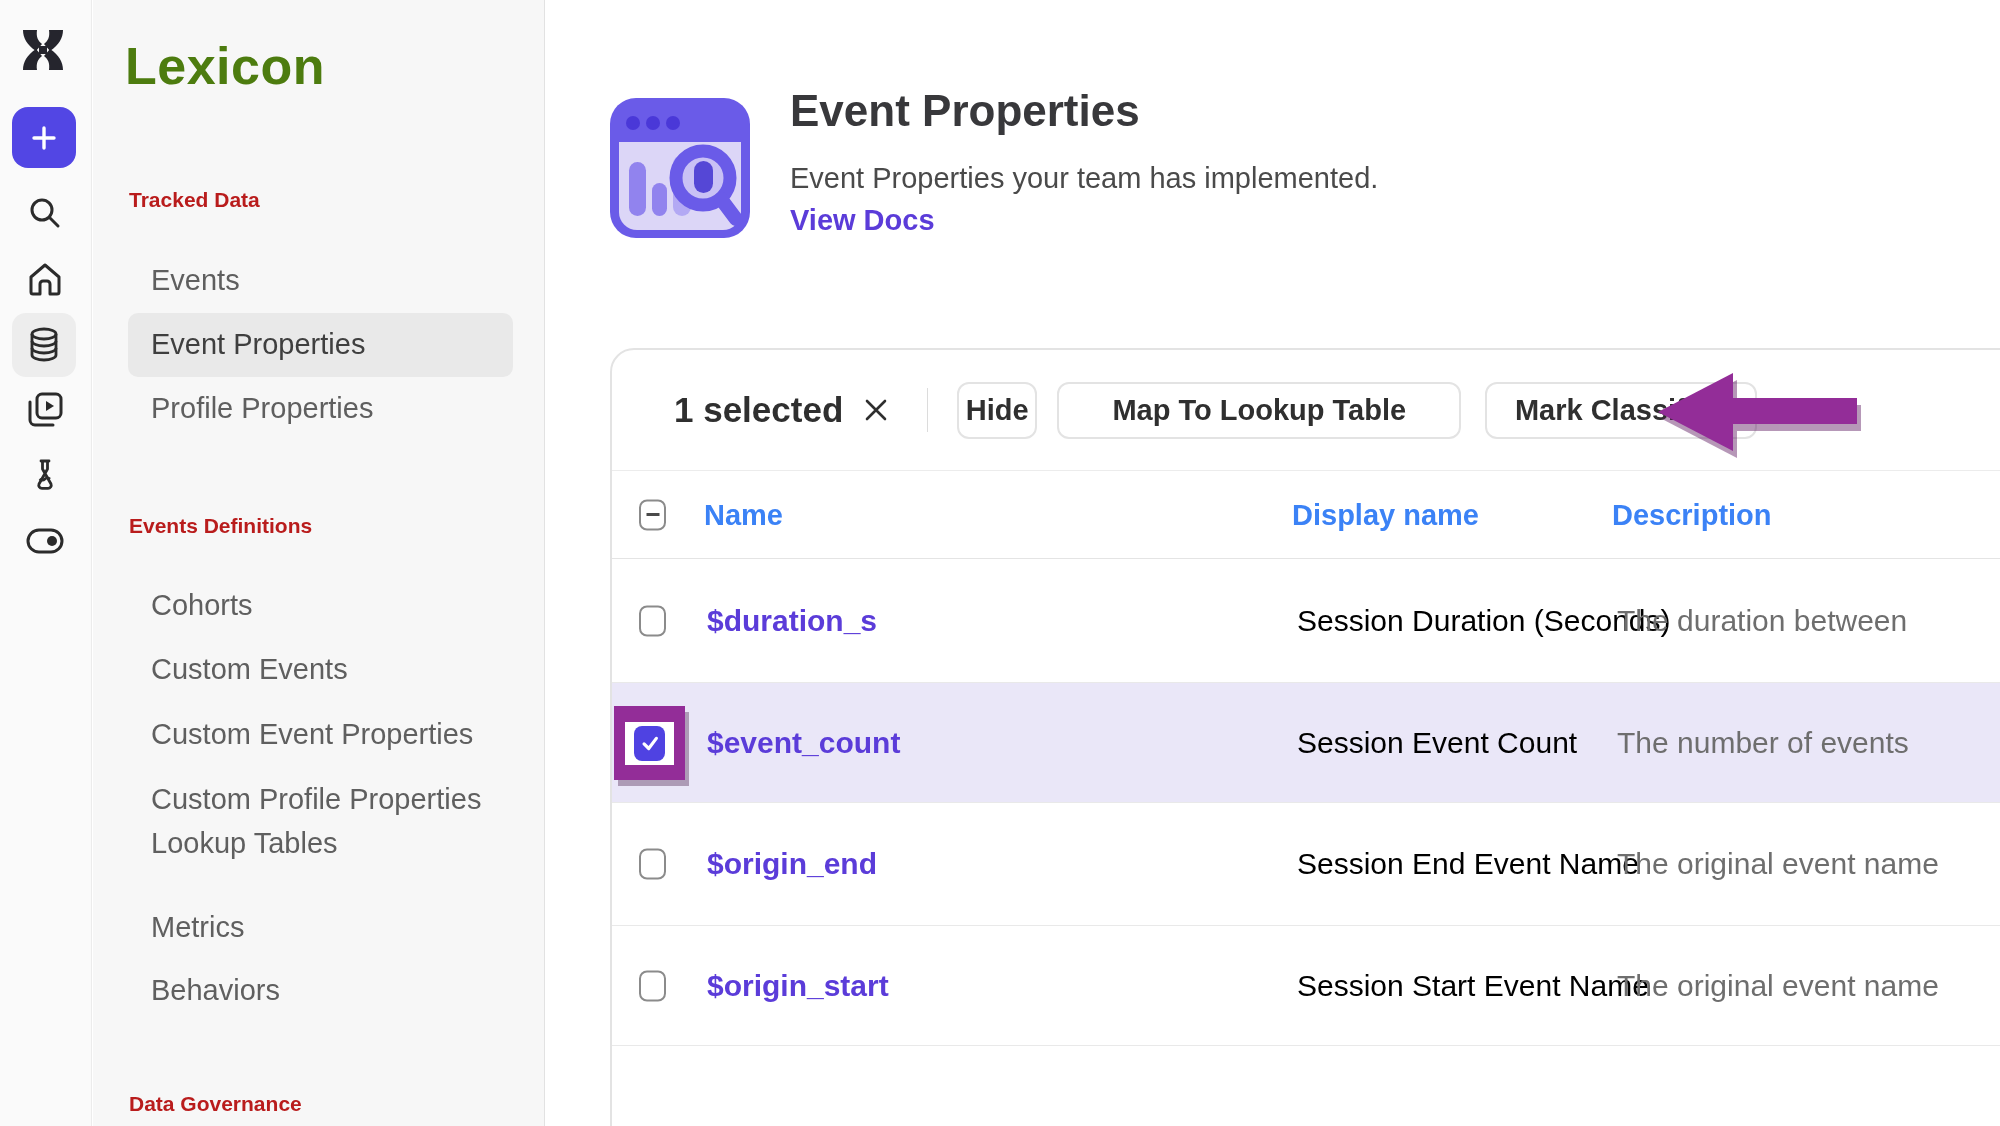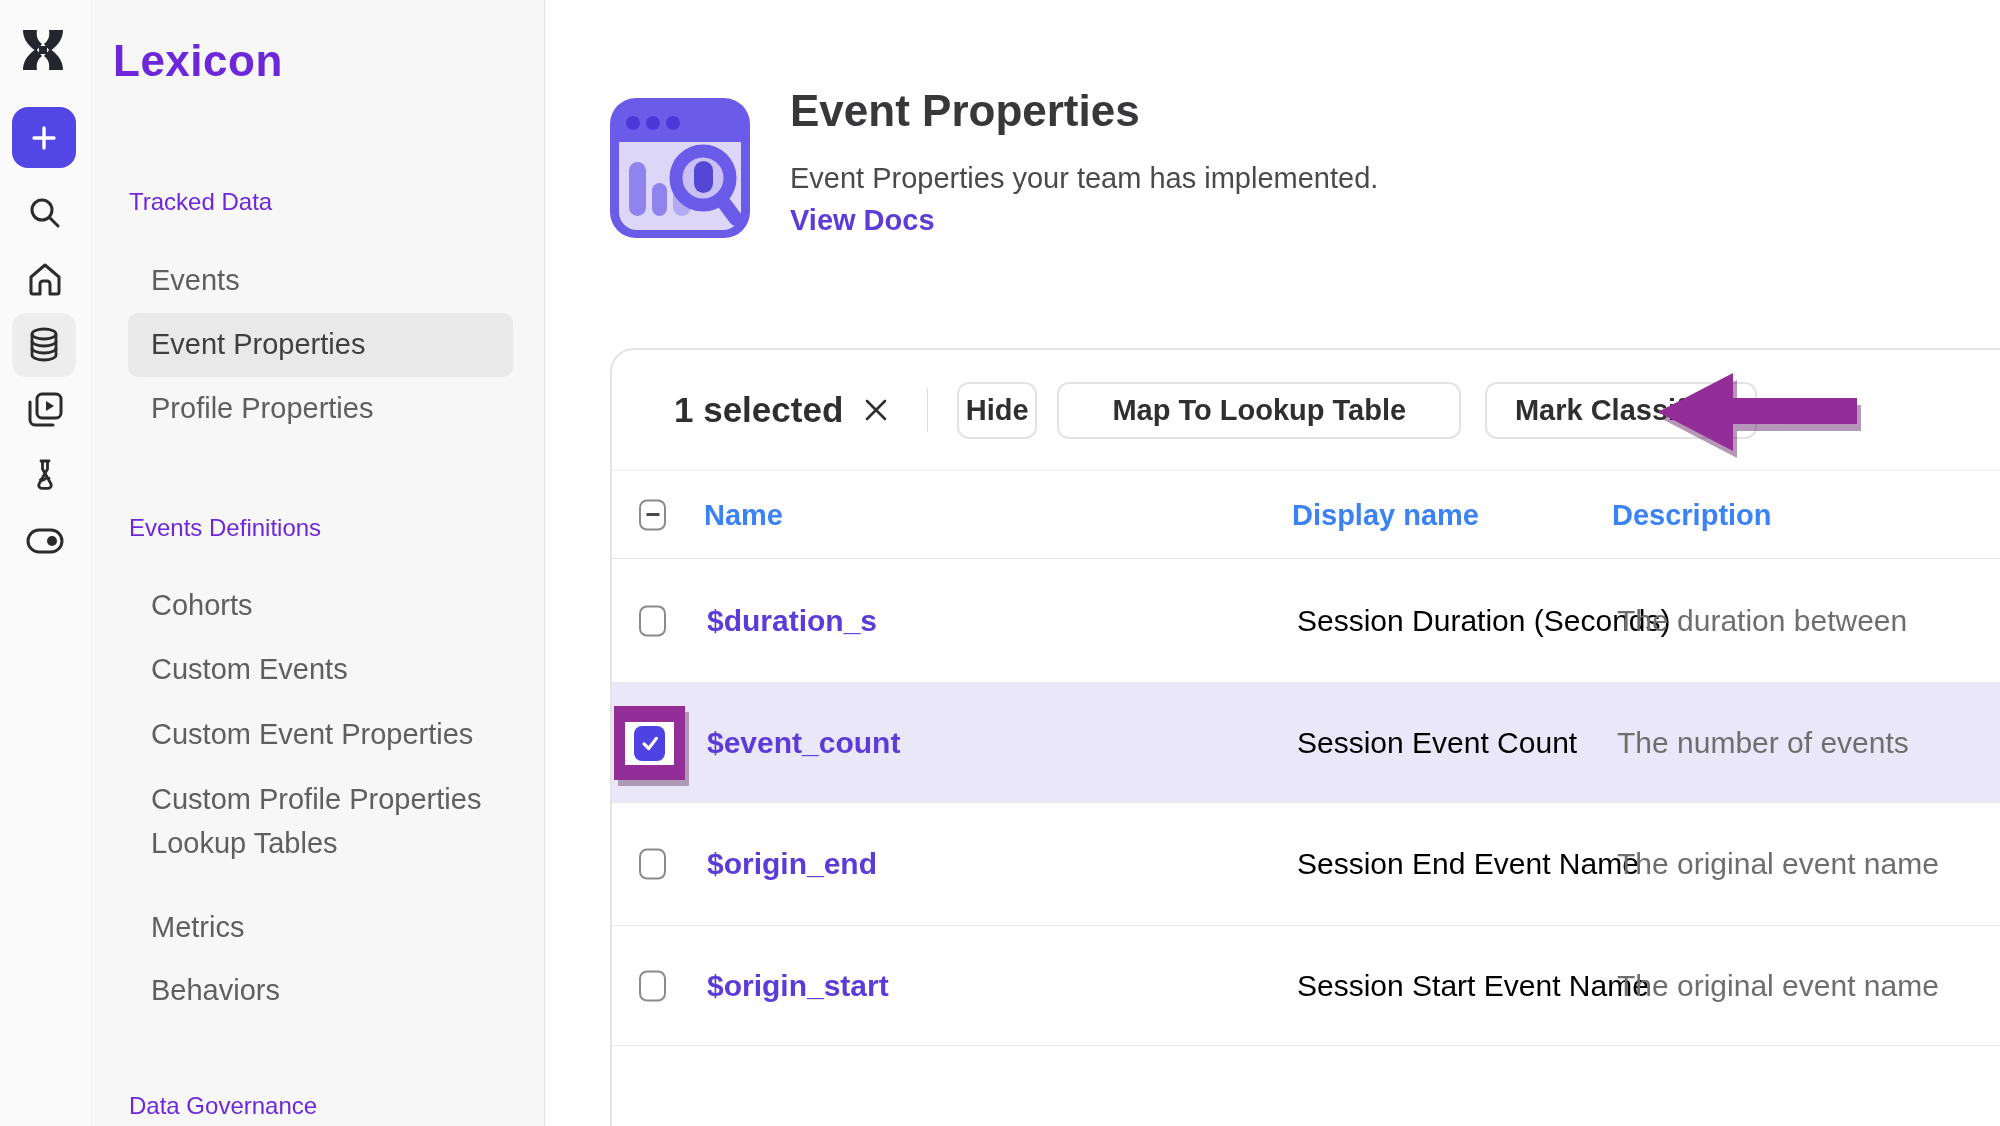--- a/index.html
+++ b/index.html
@@ -15,22 +15,22 @@
                cursor:pointer; }
   .rail-btn { position:absolute; left:26px; width:38px; height:38px; display:flex;
               align-items:center; justify-content:center; cursor:pointer; }
   .rail-sel { position:absolute; left:12px; top:313px; width:64px; height:64px;
               background:#ededed; border-radius:14px; display:flex; align-items:center; justify-content:center;
               cursor:pointer; }
 
   
   .sidebar { position:absolute; left:93px; top:0; width:452px; height:1126px;
              background:#f7f7f7; border-right:1px solid #e2e2e2; z-index:4; }
-  .sb-title { position:absolute; left:20px; top:36px; font-size:44px; font-weight:bold; color:#6d28d9; letter-spacing:.5px; }
-  .sb-section { position:absolute; left:36px; font-size:24px; font-weight:normal; color:#6d28d9; }
+  .sb-title { position:absolute; left:32px; top:36px; font-size:52px; font-weight:bold; color:#4d7c0f; letter-spacing:.5px; }
+  .sb-section { position:absolute; left:36px; font-size:21px; font-weight:bold; color:#b91c1c; }
   .sb-item { position:absolute; left:58px; font-size:29px; color:#5f5f5f; cursor:pointer; white-space:nowrap; }
   .sb-selected-bg { position:absolute; left:35px; top:313px; width:385px; height:64px;
                     background:#e9e9e9; border-radius:10px; cursor:pointer; }
   .sb-item.sel { color:#3f3f3f; }
 
   
   .main { position:absolute; left:546px; top:0; right:0; bottom:0; background:#fff; }
   .hero-icon { position:absolute; left:64px; top:98px; width:140px; height:140px; }
   .hero-title { position:absolute; left:244px; top:86px; font-size:44px; font-weight:bold; color:#38383b; }
   .hero-sub { position:absolute; left:244px; top:162px; font-size:29px; color:#4a4a4a; }

